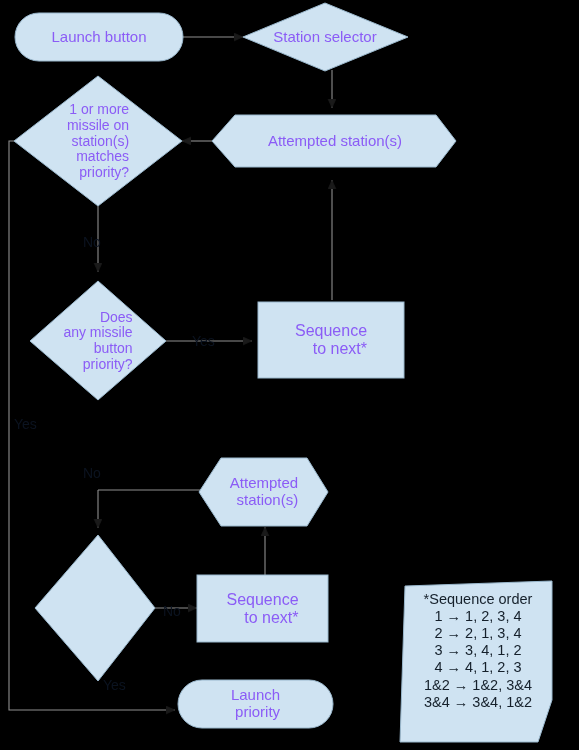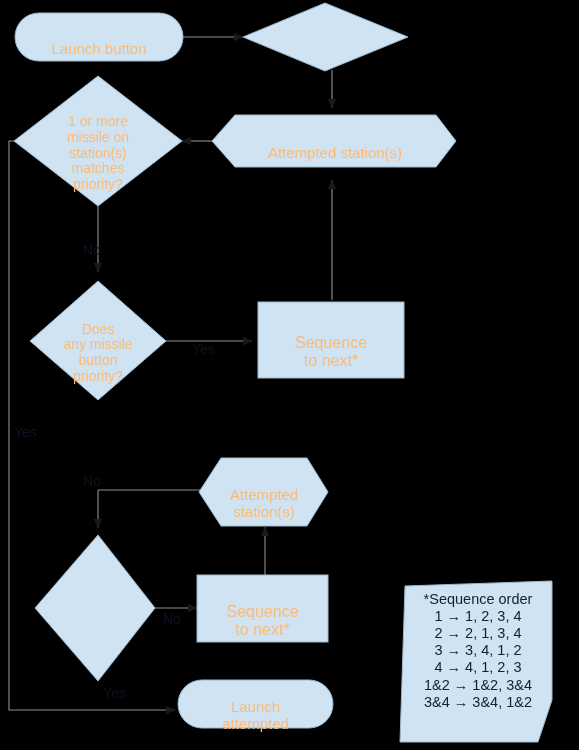--- a/index.html
+++ b/index.html
@@ -20,37 +20,35 @@
     left: 0;
     top: 0;
     width: 579px;
     height: 750px;
   }
   .node-label {
     position: absolute;
     display: flex;
     align-items: center;
     justify-content: center;
-    text-align: center;
-    color: #fdba74;
+    text-align: right;
+    color: #8b5cf6;
     font-family: "Liberation Sans", sans-serif;
     font-size: 15px;
     line-height: 1.12;
     white-space: pre-line;
     pointer-events: none;
-    margin-top: 12px;
   }
   .edge-label {
     position: absolute;
     color: #0b1320;
     font-family: "Liberation Sans", sans-serif;
     font-size: 14px;
     line-height: 1;
     white-space: nowrap;
-    margin-top: 8px;
   }
   .legend-label {
     position: absolute;
     color: #15202b;
     font-family: "Liberation Sans", sans-serif;
     font-size: 14.5px;
     line-height: 1.18;
     text-align: center;
     white-space: pre-line;
   }
@@ -109,20 +107,21 @@
 
     <rect x="197" y="575" width="131" height="67" fill="#cfe3f2" stroke="#9ab8cd" stroke-width="1"></rect>
 
     <rect x="178" y="680" width="155" height="48" rx="24" ry="24" fill="#cfe3f2" stroke="#9ab8cd" stroke-width="1"></rect>
 
     <polygon points="405,586 552,581 552,700 538,742 400,742" fill="#cfe3f2" stroke="#9ab8cd" stroke-width="1"></polygon>
   </svg>
 
   <div class="node-label" style="left:15px; top:13px; width:168px; height:48px;">Launch button</div>
 
+  <div class="node-label" style="left:265px; top:11px; width:120px; height:52px;">Station selector</div>
 
   <div class="node-label" style="left:38px; top:89px; width:120px; height:105px; font-size:14px;">1 or more
 missile on
 station(s)
 matches
 priority?</div>
 
   <div class="node-label" style="left:232px; top:115px; width:206px; height:52px;">Attempted station(s)</div>
 
   <div class="node-label" style="left:33px; top:296px; width:130px; height:90px; font-size:14px;">Does
@@ -134,21 +133,21 @@
 to next*</div>
 
   <div class="node-label" style="left:206px; top:460px; width:116px; height:64px;">Attempted
 station(s)</div>
 
 
   <div class="node-label" style="left:197px; top:575px; width:131px; height:67px; font-size:16px;">Sequence
 to next*</div>
 
   <div class="node-label" style="left:178px; top:680px; width:155px; height:48px;">Launch
-attempted</div>
+priority</div>
 
   <div class="edge-label" style="left:83px; top:235px;">No</div>
 
   <div class="edge-label" style="left:192px; top:334px;">Yes</div>
 
   <div class="edge-label" style="left:14px; top:417px;">Yes</div>
 
   <div class="edge-label" style="left:83px; top:466px;">No</div>
 
   <div class="edge-label" style="left:163px; top:604px;">No</div>

